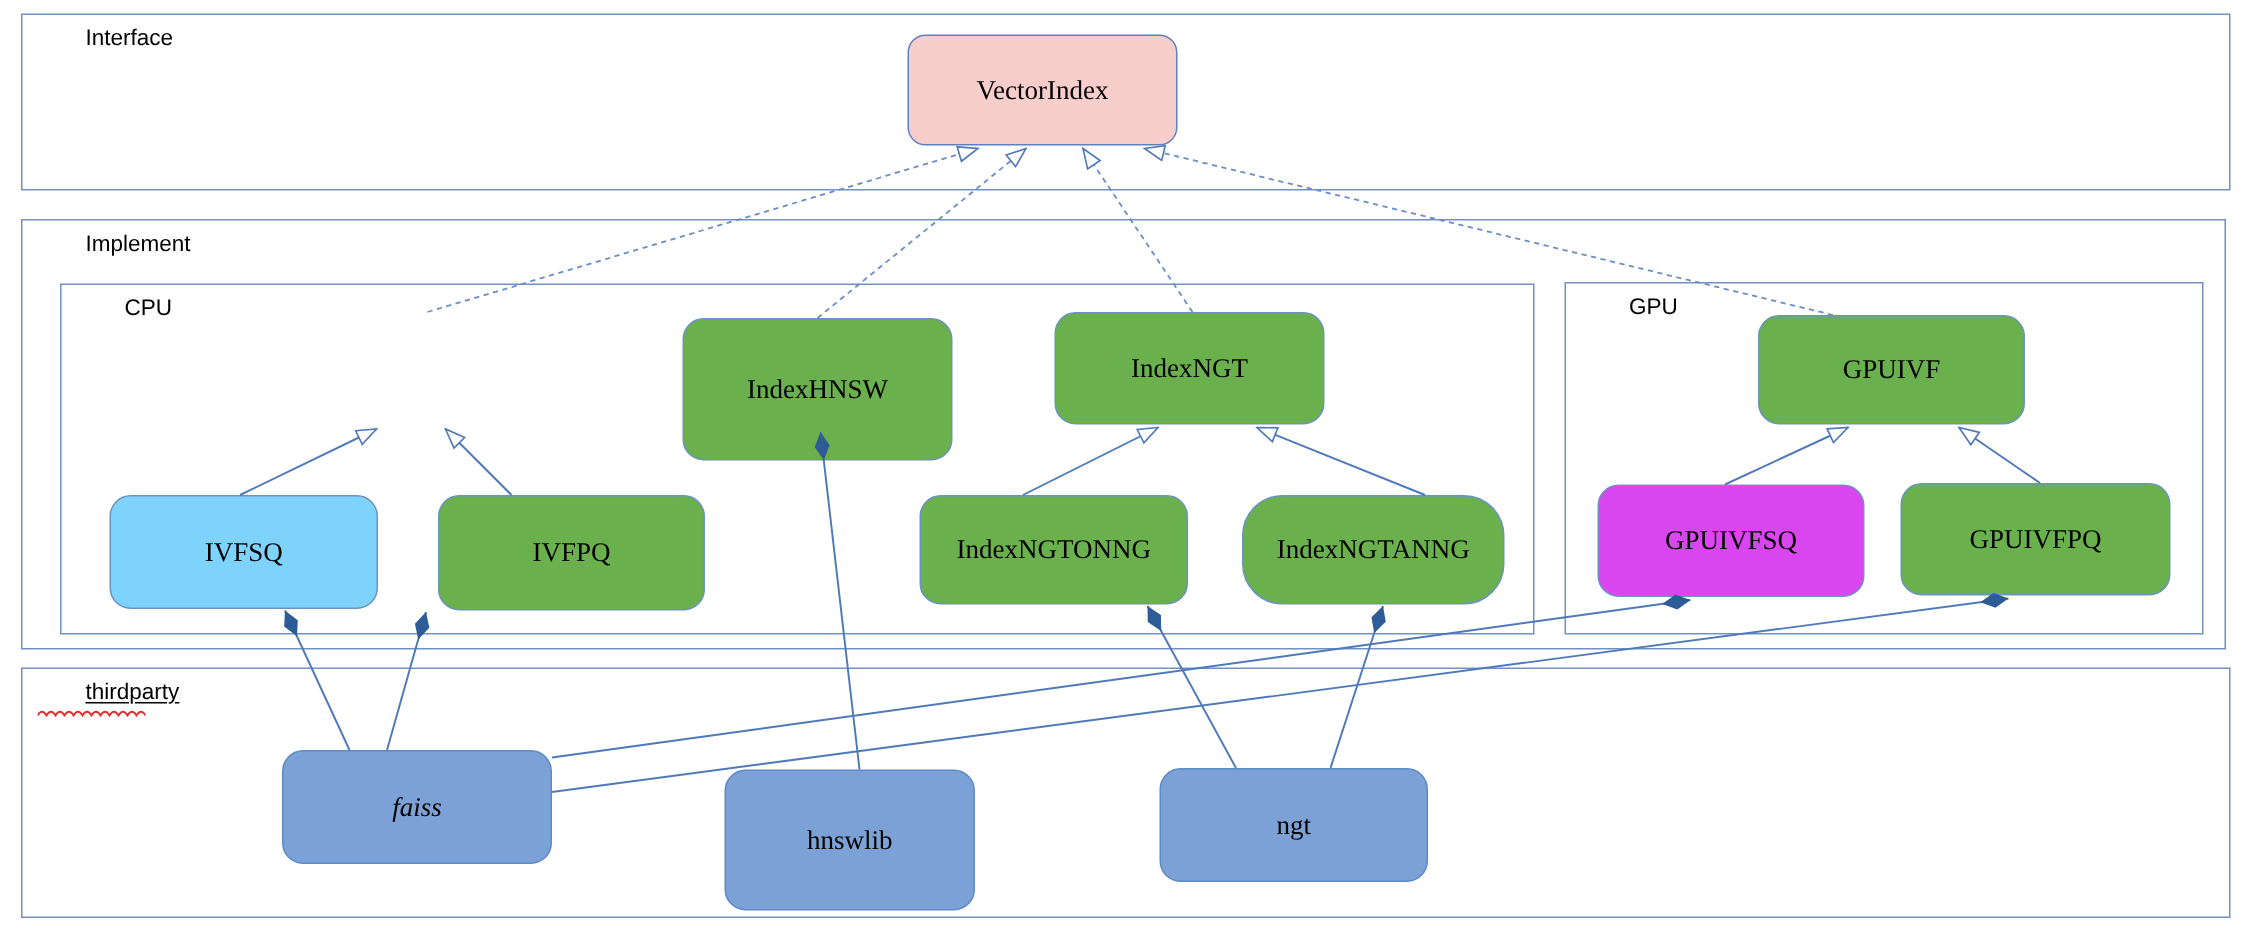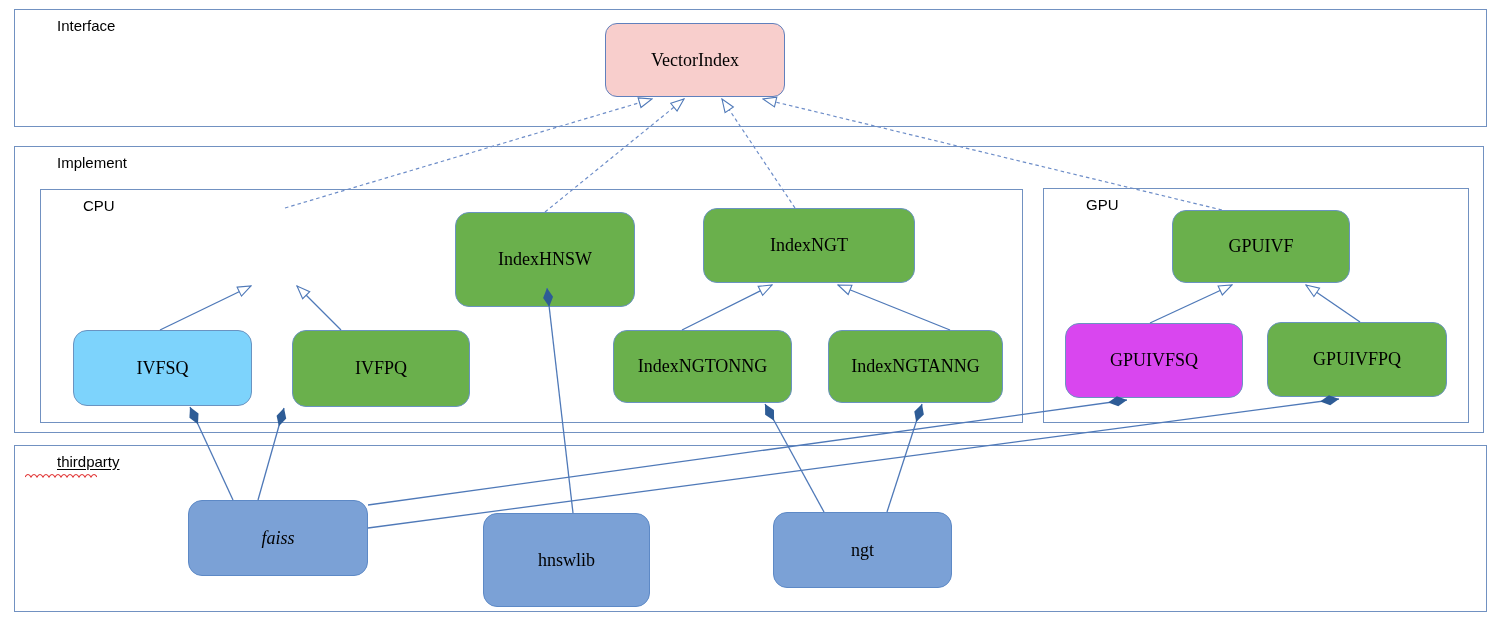--- a/index.html
+++ b/index.html
@@ -105,33 +105,33 @@
       <svg width="72" height="6" class="wavy" style="top: 27px;">
         <path d="M0,4 q3,-5 6,0 q3,-5 6,0 q3,-5 6,0 q3,-5 6,0 q3,-5 6,0 q3,-5 6,0 q3,-5 6,0 q3,-5 6,0 q3,-5 6,0 q3,-5 6,0 q3,-5 6,0 q3,-5 6,0" fill="none" stroke="#e03030" stroke-width="1.2"></path>
       </svg>
     </div>
     <div class="node" style="left: 605px; top: 23px; width: 180px; height: 74px; background: rgb(248, 206, 204); border-color: rgb(96, 128, 189); border-radius: 12px;">
       <span>VectorIndex</span>
     </div>
     <div class="node" style="left: 455px; top: 212px; width: 180px; height: 95px; background: rgb(106, 176, 76); border-color: rgb(106, 147, 193);">
       <span>IndexHNSW</span>
     </div>
-    <div class="node" style="left: 703px; top: 208px; width: 212px; height: 75px; background: rgb(106, 176, 76); border-color: rgb(106, 147, 193);">
+    <div class="node" style="left: 703px; top: 208px; width: 180px; height: 75px; background: rgb(106, 176, 76); border-color: rgb(106, 147, 193);">
       <span>IndexNGT</span>
     </div>
     <div class="node" style="left: 73px; top: 330px; width: 179px; height: 76px; background: #7dd3fc; border-color: rgb(106, 147, 193);">
       <span>IVFSQ</span>
     </div>
     <div class="node" style="left: 292px; top: 330px; width: 178px; height: 77px; background: rgb(106, 176, 76); border-color: rgb(106, 147, 193);">
       <span>IVFPQ</span>
     </div>
     <div class="node" style="left: 613px; top: 330px; width: 179px; height: 73px; background: rgb(106, 176, 76); border-color: rgb(106, 147, 193);">
       <span>IndexNGTONNG</span>
     </div>
-    <div class="node" style="left: 828px; top: 330px; width: 175px; height: 73px; background: rgb(106, 176, 76); border-color: rgb(106, 147, 193);">
+    <div class="node" style="left: 828px; top: 330px; width: 175px; height: 73px; background: rgb(106, 176, 76); border-color: rgb(106, 147, 193); border-radius: 27px;">
       <span>IndexNGTANNG</span>
     </div>
     <div class="node" style="left: 1172px; top: 210px; width: 178px; height: 73px; background: rgb(106, 176, 76); border-color: rgb(106, 147, 193);">
       <span>GPUIVF</span>
     </div>
     <div class="node" style="left: 1065px; top: 323px; width: 178px; height: 75px; background: #d946ef; border-color: rgb(106, 147, 193);">
       <span>GPUIVFSQ</span>
     </div>
     <div class="node" style="left: 1267px; top: 322px; width: 180px; height: 75px; background: rgb(106, 176, 76); border-color: rgb(106, 147, 193);">
       <span>GPUIVFPQ</span>

